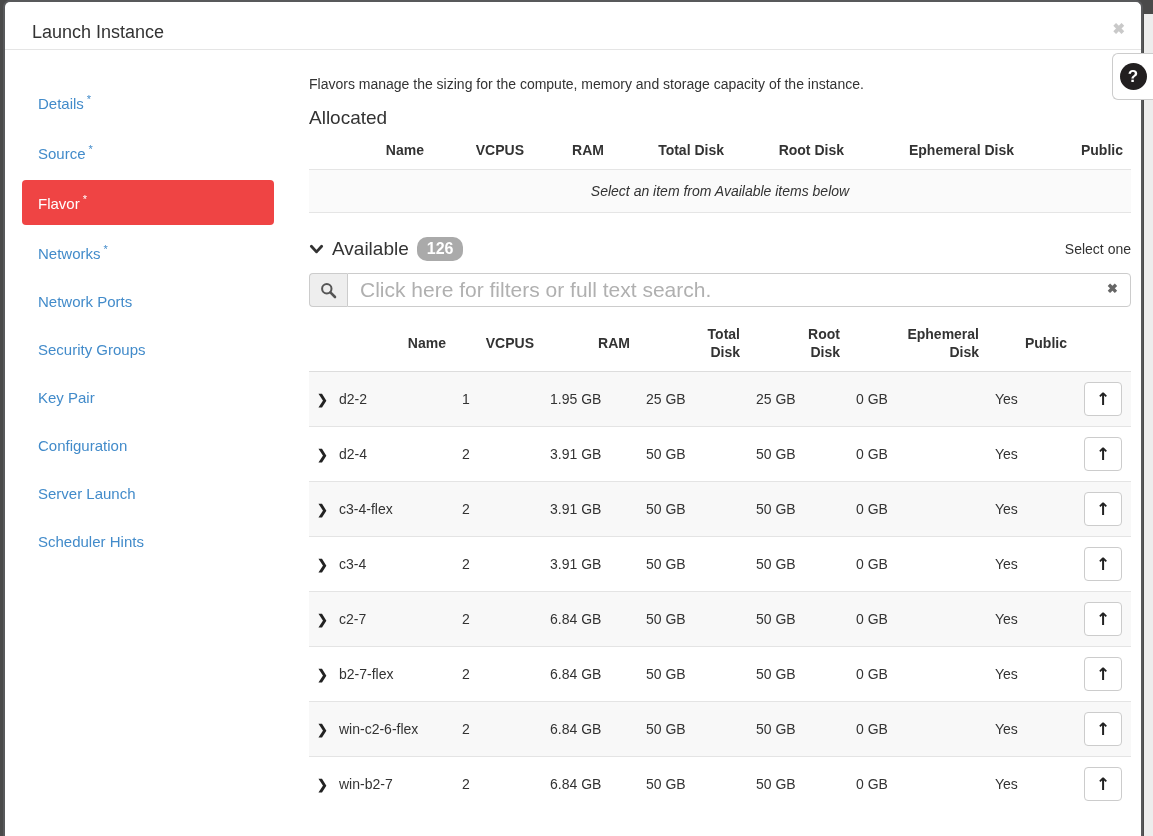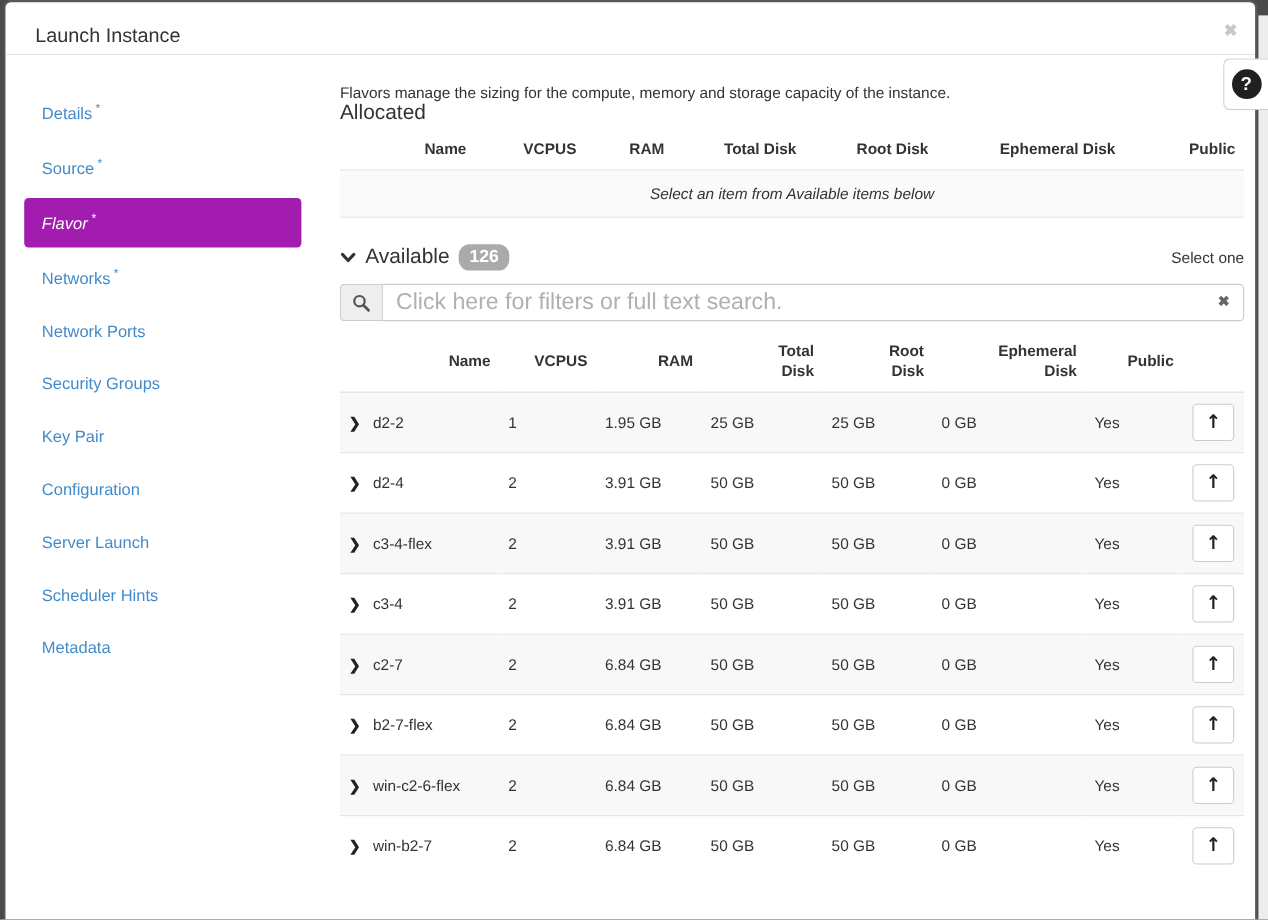--- a/index.html
+++ b/index.html
@@ -50,26 +50,26 @@
   }
   .modal-body { display: flex; padding: 26px 10px 0 17px; }
 
   
   .sidebar { width: 252px; flex: 0 0 252px; padding-top: 4px; }
   .nav-item {
     display: block; padding: 13px 16px; margin-bottom: 5px;
     font-size: 15px; color: #428bca; border-radius: 4px;
     cursor: pointer; white-space: nowrap;
   }
-  .nav-item.active { background: #a21caf; color: #fff; font-style: italic; }
+  .nav-item.active { background: #ef4444; color: #fff; }
   .nav-item sup { font-size: 11px; margin-left: 3px; }
 
   
   .main { flex: 1; margin-left: 35px; min-width: 0; }
-  .description { font-size: 14px; color: #333; }
+  .description { font-size: 14px; color: #333; margin-bottom: 15px; }
   .section-heading { font-size: 19px; font-weight: 400; color: #333; }
 
   table { width: 100%; border-collapse: collapse; table-layout: fixed; font-size: 14px; }
   th { text-align: right; color: #333; font-weight: bold; }
 
   
   .allocated-table th { padding: 13px 8px 11px 8px; border-bottom: 1px solid #e5e5e5; }
   .allocated-table th.name-col { padding-left: 34px; }
   .allocated-table td.empty-cell {
     background: #fafafa; border-bottom: 1px solid #e5e5e5;
@@ -144,21 +144,20 @@
       <a class="nav-item"><span>Details</span><sup>*</sup></a>
       <a class="nav-item"><span>Source</span><sup>*</sup></a>
       <a class="nav-item active"><span>Flavor</span><sup>*</sup></a>
       <a class="nav-item"><span>Networks</span><sup>*</sup></a>
       <a class="nav-item"><span>Network Ports</span></a>
       <a class="nav-item"><span>Security Groups</span></a>
       <a class="nav-item"><span>Key Pair</span></a>
       <a class="nav-item"><span>Configuration</span></a>
       <a class="nav-item"><span>Server Launch</span></a>
       <a class="nav-item"><span>Scheduler Hints</span></a>
-      <a class="nav-item"><span>Metadata</span></a>
     </nav>
 
     <main class="main">
       <p class="description">Flavors manage the sizing for the compute, memory and storage capacity of the instance.</p>
 
       <h2 class="section-heading">Allocated</h2>
 
       <table class="allocated-table">
         <colgroup>
           <col style="width:123px">

